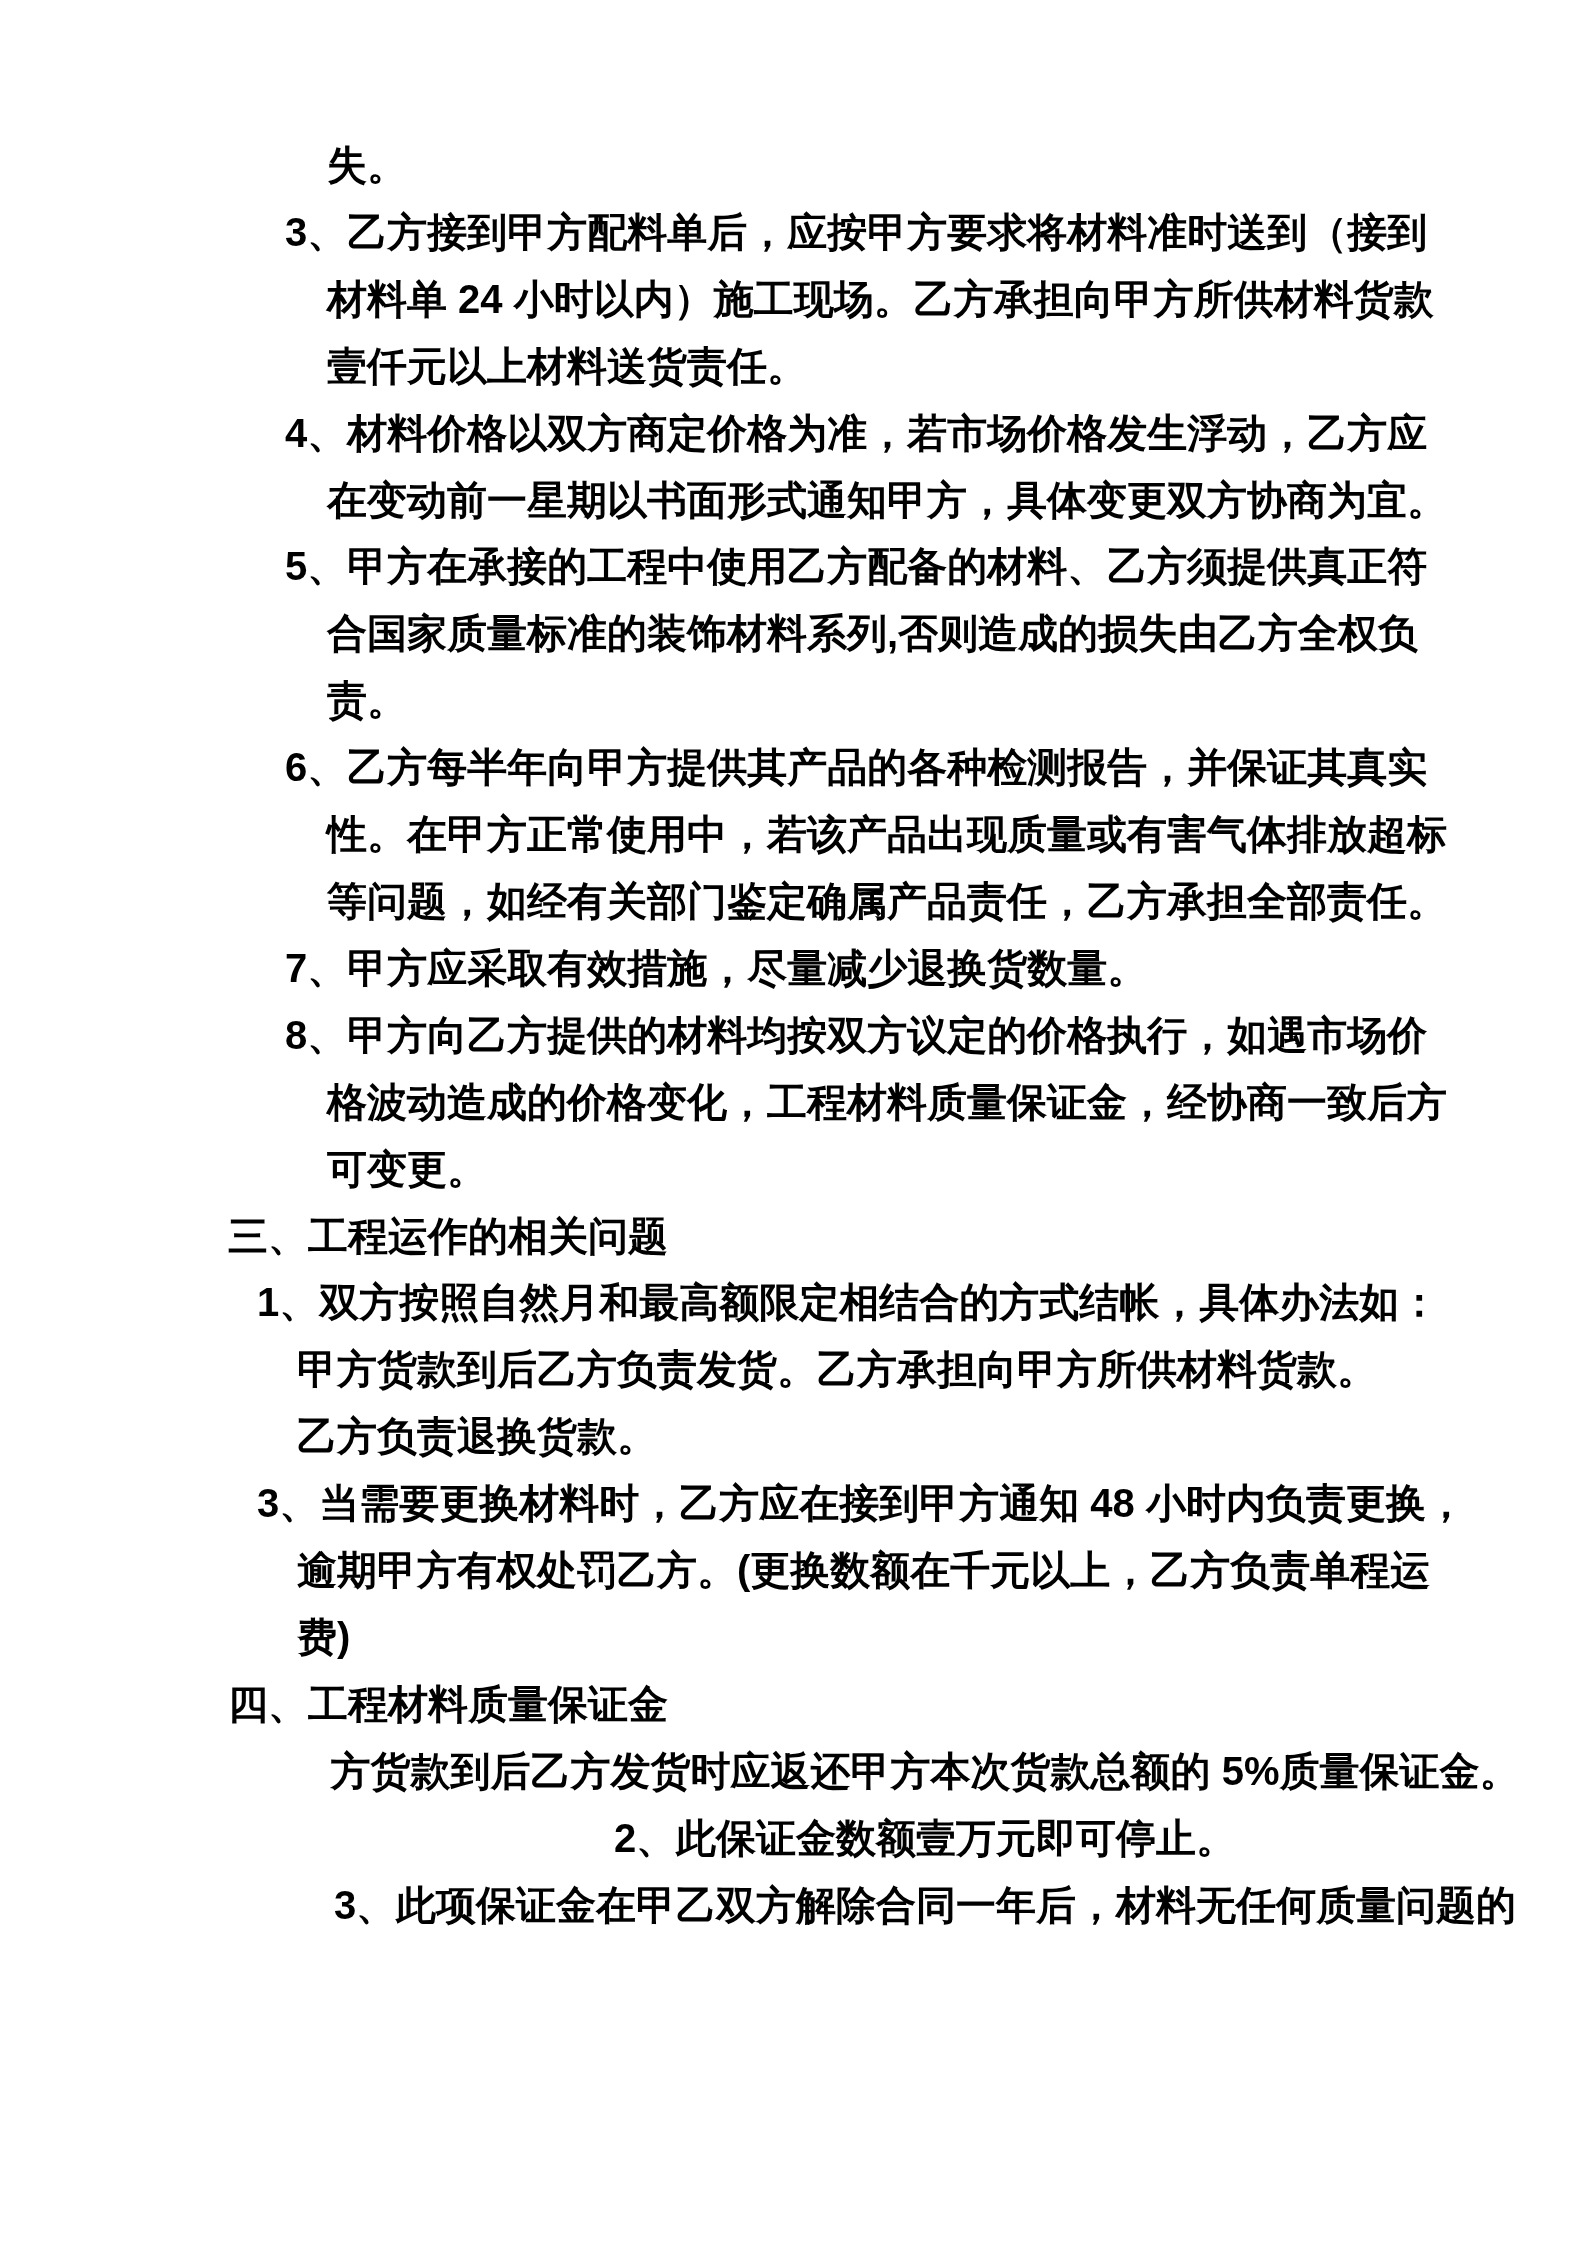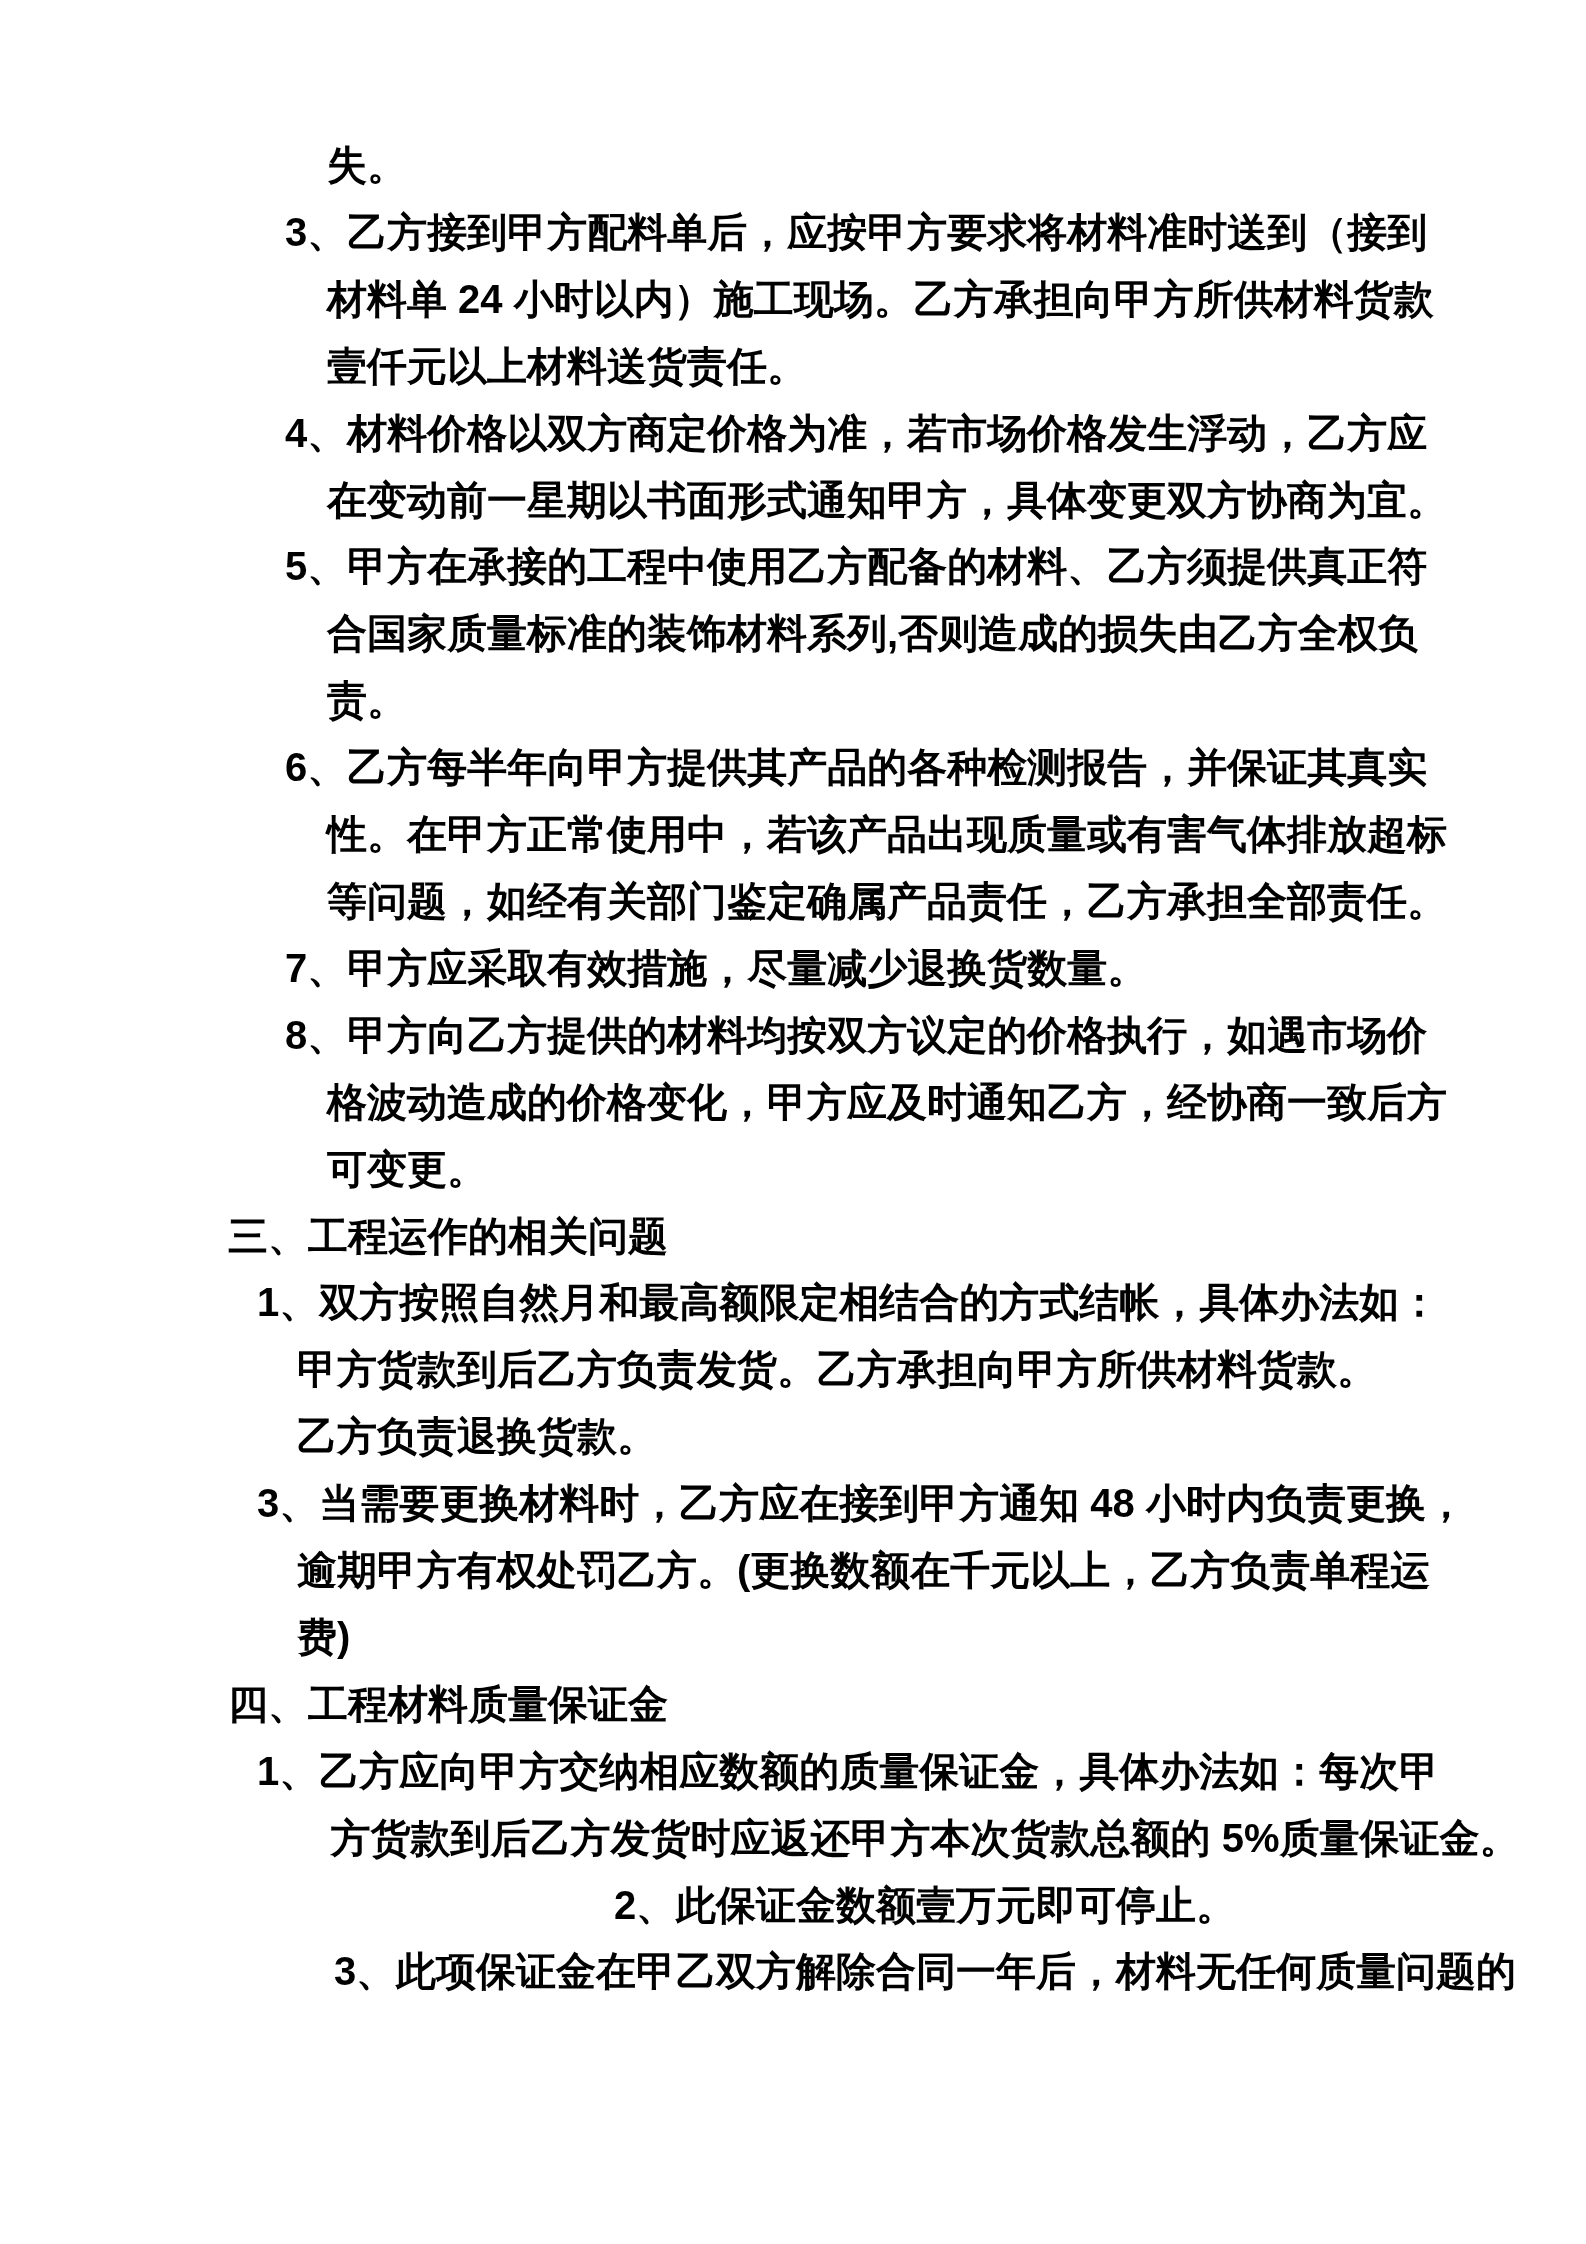--- a/index.html
+++ b/index.html
@@ -54,28 +54,27 @@
       <p class="line item2">4、材料价格以双方商定价格为准，若市场价格发生浮动，乙方应</p>
       <p class="line cont2">在变动前一星期以书面形式通知甲方，具体变更双方协商为宜。</p>
       <p class="line item2">5、甲方在承接的工程中使用乙方配备的材料、乙方须提供真正符</p>
       <p class="line cont2">合国家质量标准的装饰材料系列,否则造成的损失由乙方全权负</p>
       <p class="line cont2">责。</p>
       <p class="line item2">6、乙方每半年向甲方提供其产品的各种检测报告，并保证其真实</p>
       <p class="line cont2">性。在甲方正常使用中，若该产品出现质量或有害气体排放超标</p>
       <p class="line cont2">等问题，如经有关部门鉴定确属产品责任，乙方承担全部责任。</p>
       <p class="line item2">7、甲方应采取有效措施，尽量减少退换货数量。</p>
       <p class="line item2">8、甲方向乙方提供的材料均按双方议定的价格执行，如遇市场价</p>
-      <p class="line cont2">格波动造成的价格变化，甲方应及时通知乙方，经协商一致后方</p>
+      <p class="line cont2">格波动造成的价格变化，工程材料质量保证金，经协商一致后方</p>
       <p class="line cont2">可变更。</p>
       <p class="line section">三、工程运作的相关问题</p>
       <p class="line item3">1、双方按照自然月和最高额限定相结合的方式结帐，具体办法如：</p>
       <p class="line cont3">甲方货款到后乙方负责发货。乙方承担向甲方所供材料货款。</p>
       <p class="line cont3">乙方负责退换货款。</p>
       <p class="line item3">3、当需要更换材料时，乙方应在接到甲方通知 48 小时内负责更换，</p>
       <p class="line cont3">逾期甲方有权处罚乙方。(更换数额在千元以上，乙方负责单程运</p>
       <p class="line cont3">费)</p>
       <p class="line section">四、工程材料质量保证金</p>
-      <p class="line item3">1、乙方应向甲方交纳相应数额的质量保证金，具体办法如：每次甲</p>
       <p class="line cont4">方货款到后乙方发货时应返还甲方本次货款总额的 5%质量保证金。</p>
       <p class="line cont4">2、此保证金数额壹万元即可停止。</p>
       <p class="line cont4">3、此项保证金在甲乙双方解除合同一年后，材料无任何质量问题的</p>
     </div>
 </div>
 
 </body></html>

